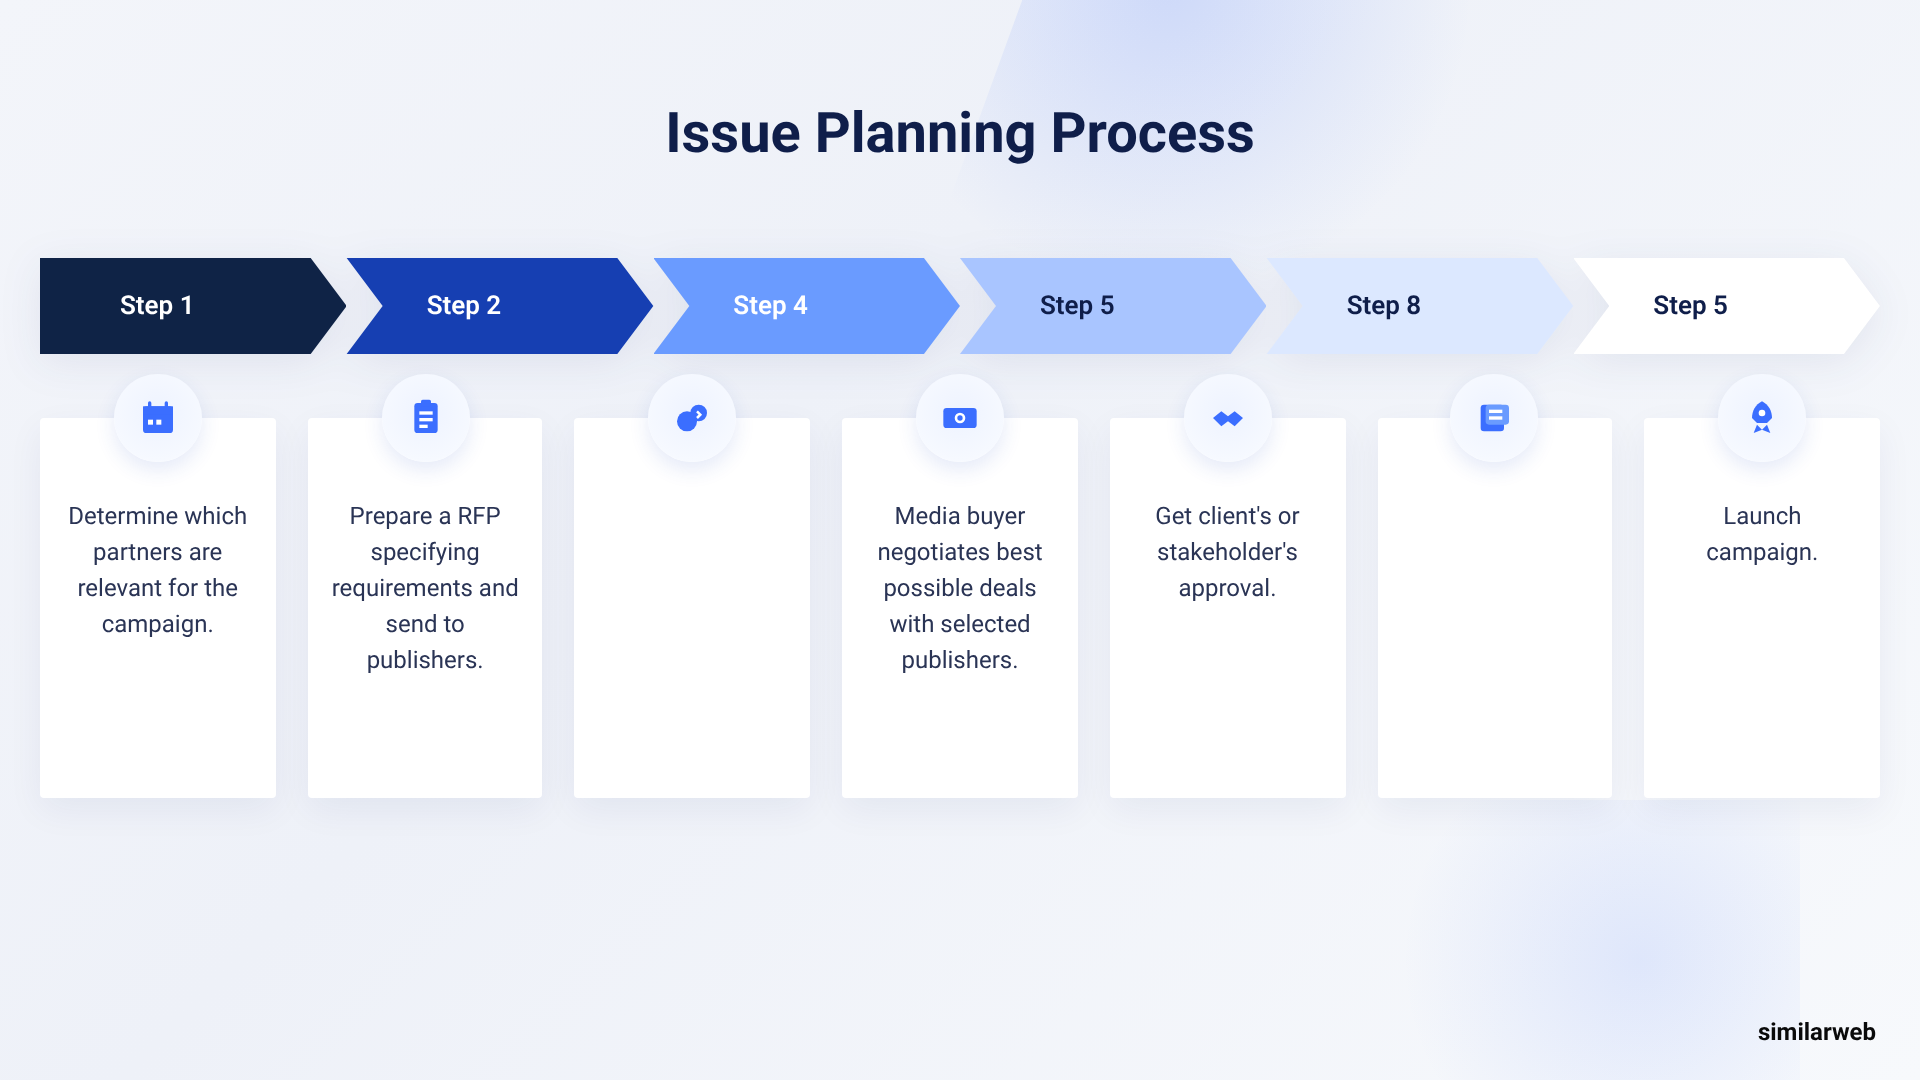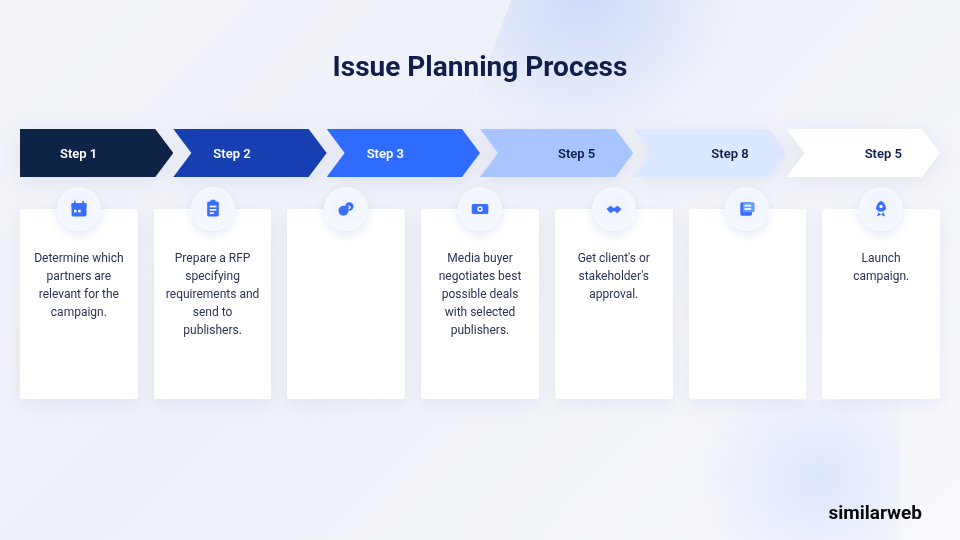--- a/index.html
+++ b/index.html
@@ -57,21 +57,21 @@
     position: absolute;
     inset: 0;
     background: var(--c);
     clip-path: polygon(0 0, calc(100% - 18px) 0, 100% 50%, calc(100% - 18px) 100%, 0 100%, 18px 50%);
     z-index: 1;
   }
   .arrow:first-child::before {
     clip-path: polygon(0 0, calc(100% - 18px) 0, 100% 50%, calc(100% - 18px) 100%, 0 100%);
   }
   .arrow.dark  { color:#fff; }
-  .arrow.light { color:#0f1e4a;justify-content:center; }
+  .arrow.light { color:#0f1e4a; }
 
   .cards {
     display: flex;
     gap: 16px;
     margin-top: 32px;
     align-items: flex-end;
   }
   .card {
     flex: 1 1 0;
     background: #fff;
@@ -98,27 +98,27 @@
   .card-text {
     margin-top: 18px;
     font-size: 12px;
     line-height: 1.5;
     color: #2a3455;
     text-align: center;
     padding: 0 2px;
   }
   .footer-brand {
     position: absolute;
-    right: 38px;
+    right: 22px;
     bottom: 16px;
     display: flex;
     align-items: center;
     gap: 4px;
     font-weight: 700;
-    font-size: 19px;
+    font-size: 12px;
     color: #0a0a0a;
   }
   .footer-brand svg { width: 16px; height: 16px; }
 </style>
 </head>
 <body>
 
 <div class="bg-accent-top"></div>
 <div class="bg-accent-bottom"></div>
 
@@ -126,22 +126,22 @@
 
   <h1 class="title">Issue Planning Process</h1>
 
   <div class="arrows" id="arrows">
       <div class="arrow dark" style="--c: #0f2346;">
         <span>Step 1</span>
       </div>
       <div class="arrow dark" style="--c: #163fb2;">
         <span>Step 2</span>
       </div>
-      <div class="arrow dark" style="--c: #2f6bff;">
-        <span>Step 3</span>
+      <div class="arrow dark" style="--c: #6a9bff;">
+        <span>Step 4</span>
       </div>
       <div class="arrow light" style="--c: #a9c5ff;">
         <span>Step 5</span>
       </div>
       <div class="arrow light" style="--c: #dce8ff;">
         <span>Step 8</span>
       </div>
       <div class="arrow light" style="--c: #ffffff;">
         <span>Step 5</span>
       </div>

